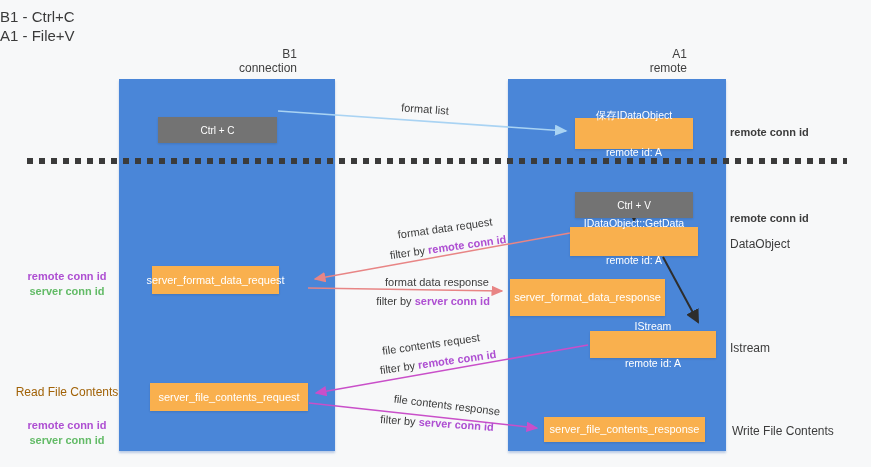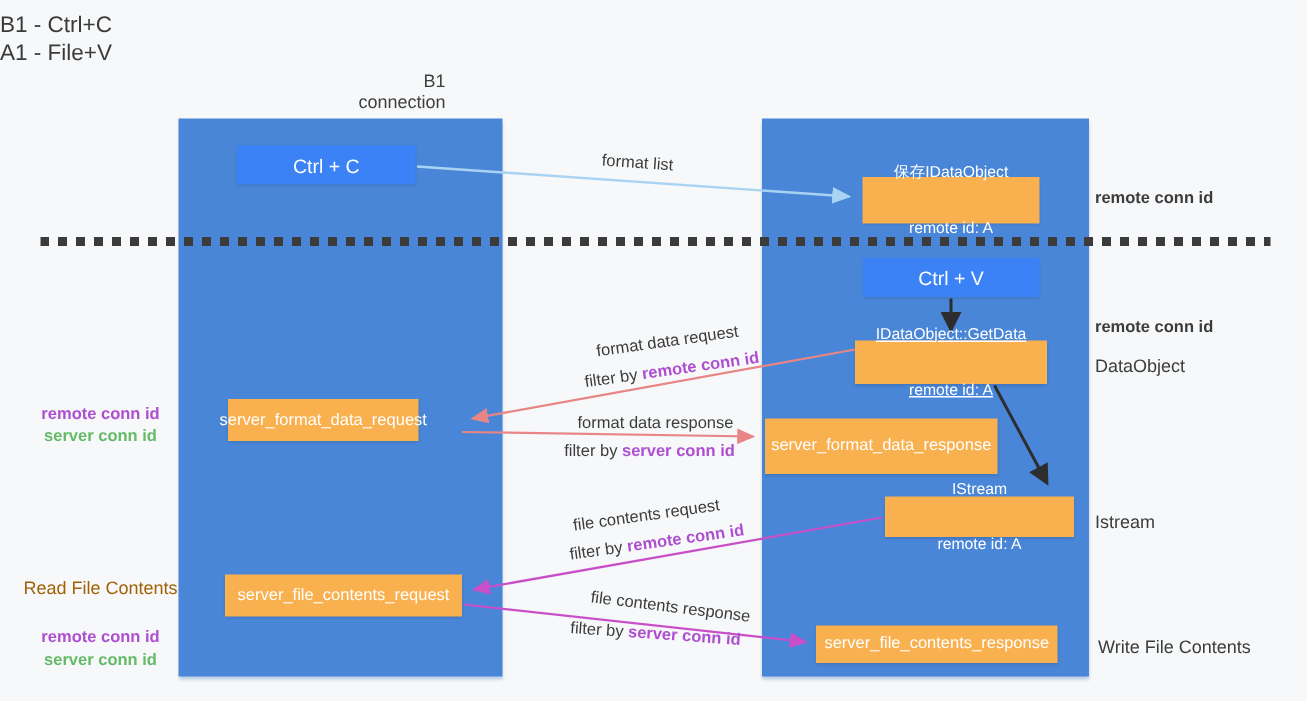--- a/index.html
+++ b/index.html
@@ -9,21 +9,21 @@
   .colhead{position:absolute;width:140px;text-align:right;font-size:12px;line-height:14px;color:#3f3f3f;}
   .lane{position:absolute;top:79px;width:216px;height:372px;background:#4a86d8;
         box-shadow:0 2px 2px rgba(137,167,214,.55);}
   .lane.right{width:218px;}
   .divider{position:absolute;left:27px;top:158px;width:820px;height:6px;
            background:repeating-linear-gradient(90deg,#3b3b3b 0 6px,transparent 6px 12px);}
   svg.overlay{position:absolute;left:0;top:0;pointer-events:none;}
   .node{position:absolute;display:flex;flex-direction:column;align-items:center;justify-content:center;
         color:#fff;text-align:center;font-size:11px;line-height:13px;box-shadow:0 1px 2px rgba(0,0,0,.12);}
   .node.orange{background:#f9b04e;gap:24px;}
-  .node.green{background:#3b82f6;font-size:13px;}
+  .node.green{background:#737373;font-size:10px;margin-top:20px;}
   .node .l2{font-size:10.5px;}
   .mlabel{position:absolute;white-space:nowrap;font-size:11px;color:#3c3c3c;
           transform:translate(-50%,-50%) rotate(var(--rot,0deg));}
   .purple{color:#ae4fd2;font-weight:700;}
   .greenlbl{color:#63bb67;font-weight:700;}
   .ann{position:absolute;white-space:nowrap;font-size:12px;color:#3c3c3c;}
   .ann.small{font-size:11px;}
   .leftblock{position:absolute;left:6px;width:122px;text-align:center;white-space:nowrap;}
   .leftblock .row{font-size:11px;line-height:15px;}
   .readtitle{font-size:12px;color:#a16207;line-height:16px;margin-bottom:18px;}
@@ -34,20 +34,24 @@
 <div class="canvas">
 
   <div class="title">
     <div>B1 - Ctrl+C</div>
     <div>A1 - File+V</div>
   </div>
 
   <div class="colhead" style="left:157px;top:47px;">
     <div>B1</div>
     <div>connection</div>
+  </div>
+  <div class="colhead" style="left:547px;top:47px;">
+    <div>A1</div>
+    <div>remote</div>
   </div>
 
   <div class="lane" style="left:119px;"></div>
   <div class="lane right" style="left:508px;"></div>
 
   <div class="divider"></div>
 
   <svg class="overlay" width="871" height="467" viewBox="0 0 871 467">
     <defs>
       <marker id="hBlue" markerWidth="8" markerHeight="7" refX="7" refY="3.5" orient="auto">
@@ -75,21 +79,21 @@
   <div class="node green" style="left:158px;top:97px;width:119px;height:26px;">
     <div>Ctrl + C</div>
   </div>
   <div class="node orange" style="left:575px;top:118px;width:118px;height:31px;">
     <div class="l2">保存IDataObject</div>
     <div class="l2">remote id: A</div>
   </div>
   <div class="node green" style="left:575px;top:172px;width:118px;height:26px;">
     <div>Ctrl + V</div>
   </div>
-  <div class="node orange" style="left:570px;top:227px;width:128px;height:29px;text-decoration:underline;">
+  <div class="node orange" style="left:570px;top:227px;width:128px;height:29px;">
     <div class="l2">IDataObject::GetData</div>
     <div class="l2">remote id: A</div>
   </div>
   <div class="node orange" style="left:152px;top:266px;width:127px;height:28px;">
     <div>server_format_data_request</div>
   </div>
   <div class="node orange" style="left:510px;top:279px;width:155px;height:37px;">
     <div>server_format_data_response</div>
   </div>
   <div class="node orange" style="left:590px;top:331px;width:126px;height:27px;">

